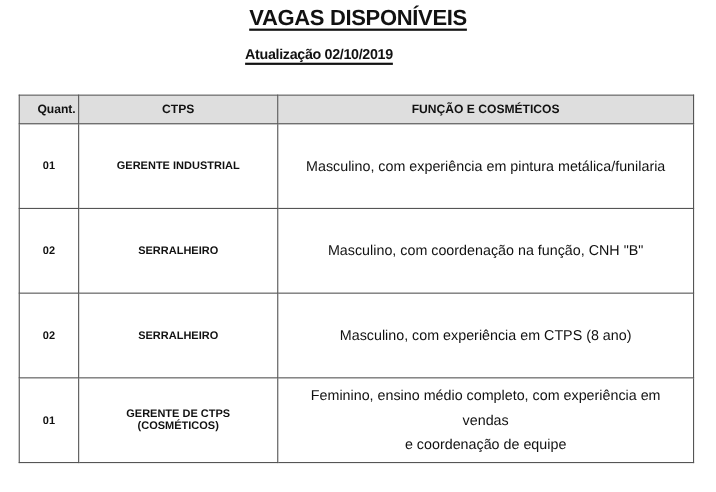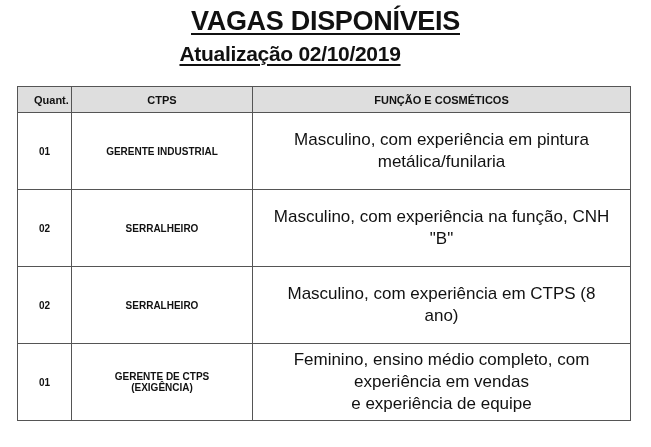--- a/index.html
+++ b/index.html
@@ -7,32 +7,32 @@
       width: 651px; height: 447px;
       background: #ffffff;
       overflow: hidden;
       font-family: "Liberation Sans", "DejaVu Sans", sans-serif;
       color: #111;
     }
     .page { position: relative; width: 651px; height: 447px; }
     .title {
       position: absolute; left: 0; top: 6px; width: 651px;
       text-align: center;
-      font-size: 27px; font-weight: bold;
+      font-size: 20px; font-weight: bold;
       letter-spacing: -0.3px;
     }
     .title span, .subtitle span {
       text-decoration: underline;
       text-decoration-thickness: 2px;
       text-underline-offset: 3px;
     }
     .subtitle {
       position: absolute; left: 0; top: 42px; width: 580px;
       text-align: center;
-      font-size: 21px; font-weight: bold;
+      font-size: 13px; font-weight: bold;
       letter-spacing: -0.3px;
     }
     table.vagas {
       position: absolute; left: 17px; top: 86px;
       width: 613px;
       border-collapse: collapse;
       table-layout: fixed;
     }
     table.vagas th, table.vagas td {
       border: 1px solid #555;
@@ -43,21 +43,21 @@
     table.vagas th {
       background: #dedede;
       height: 25px;
       font-size: 11px; font-weight: bold;
     }
     table.vagas td {
       height: 76px;
       font-size: 10px;
     }
     table.vagas td.qty, table.vagas td.cargo { font-weight: bold; }
-    table.vagas td.func { font-size: 17px; line-height: 22px; }
+    table.vagas td.func { font-size: 13px; line-height: 22px; }
     col.c1 { width: 54px; }
     col.c2 { width: 181px; }
     col.c3 { width: 378px; }
   </style>
 </head>
 <body>
 
 <div class="page">
   <div class="title"><span>VAGAS DISPONÍVEIS</span></div>
   <div class="subtitle"><span>Atualização 02/10/2019</span></div>
@@ -77,33 +77,33 @@
     </thead>
     <tbody>
       <tr>
         <td class="qty">01</td>
         <td class="cargo">GERENTE INDUSTRIAL</td>
         <td class="func">Masculino, com experiência em pintura metálica/funilaria</td>
       </tr>
       <tr>
         <td class="qty">02</td>
         <td class="cargo">SERRALHEIRO</td>
-        <td class="func">Masculino, com experiência na função, CNH "B"</td>
+        <td class="func">Masculino, com coordenação na função, CNH "B"</td>
       </tr>
       <tr>
         <td class="qty">02</td>
         <td class="cargo">SERRALHEIRO</td>
         <td class="func">Masculino, com experiência em  CTPS (8 ano)</td>
       </tr>
       <tr>
         <td class="qty">01</td>
         <td class="cargo">
           <div>GERENTE DE CTPS</div>
-          <div>(EXIGÊNCIA)</div>
+          <div>(COSMÉTICOS)</div>
         </td>
         <td class="func">
           <div>Feminino, ensino médio completo, com experiência em vendas</div>
-          <div>e experiência de equipe</div>
+          <div>e coordenação de equipe</div>
         </td>
       </tr>
     </tbody>
   </table>
 </div>
 
 </body></html>

